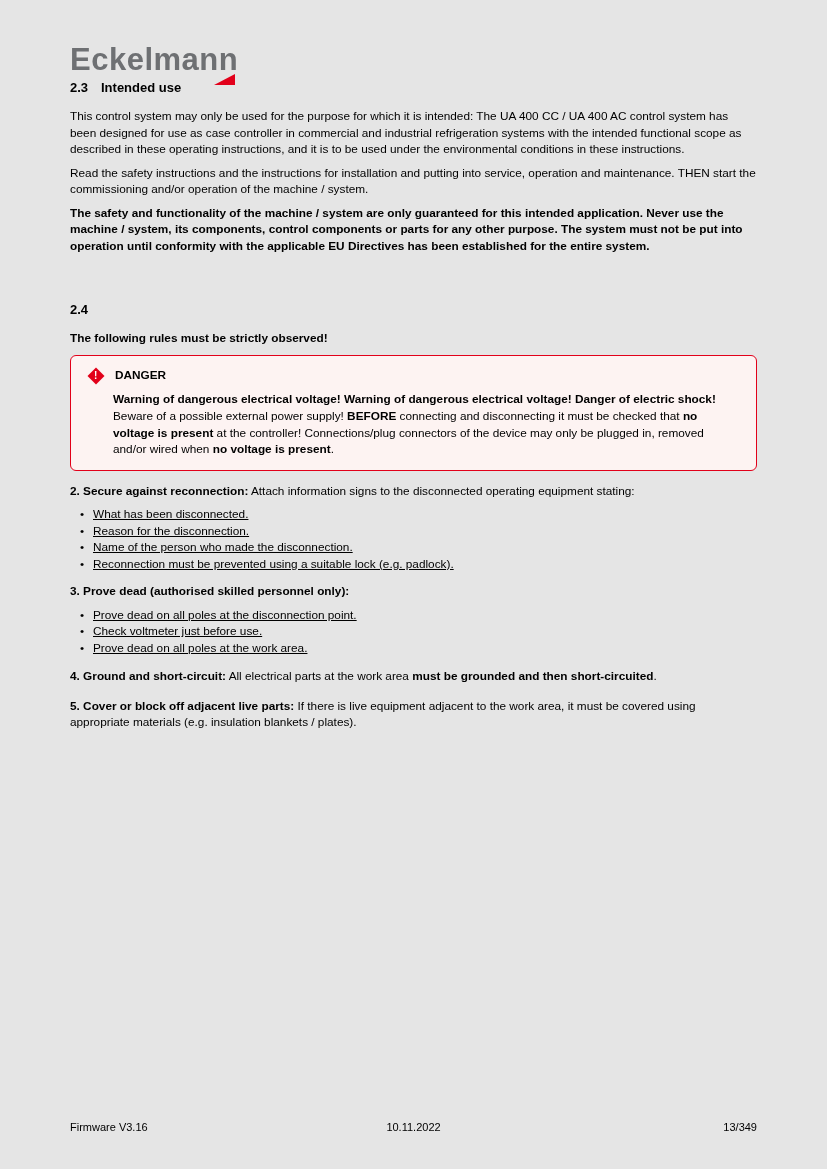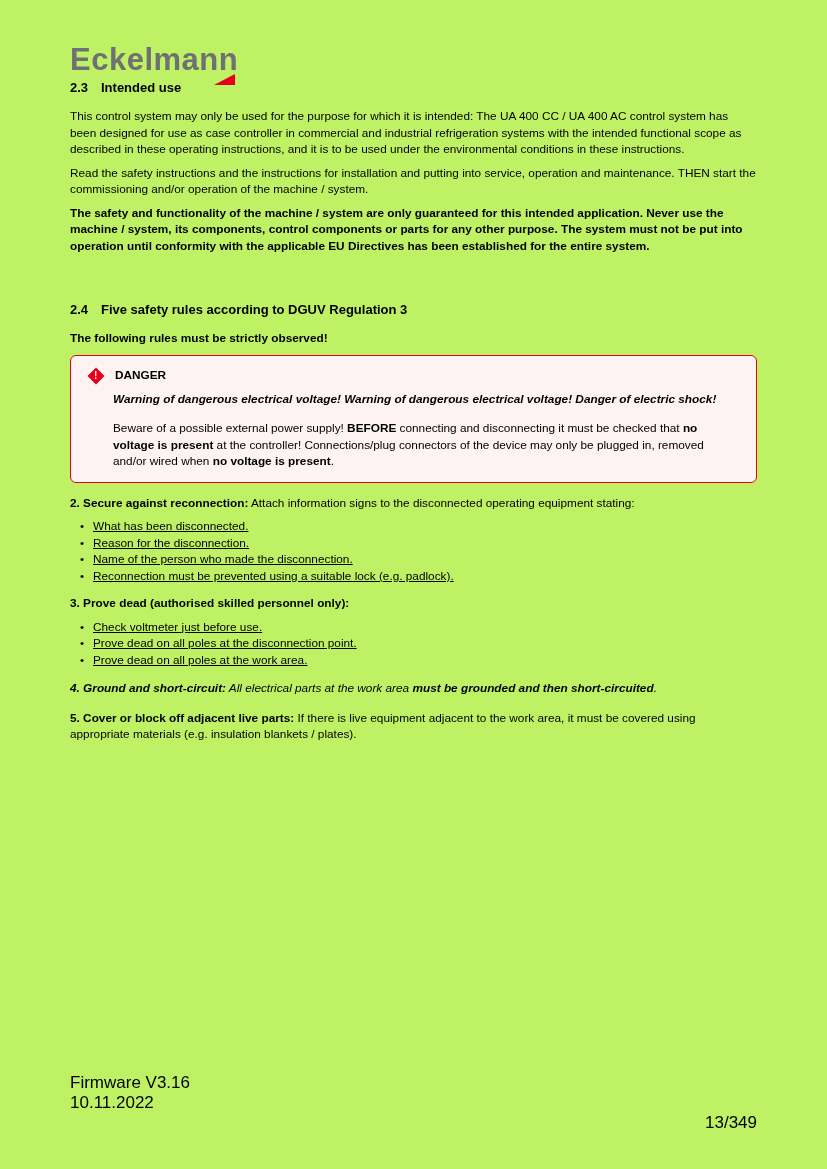--- a/index.html
+++ b/index.html
@@ -1,20 +1,20 @@
 <!DOCTYPE html>
 <html><head>
 <meta charset="utf-8">
 <style>
   * { margin:0; padding:0; box-sizing:border-box; }
   html, body { background:#ffffff; }
   .page {
     position:relative;
     width:827px; height:1169px;
-    background:#bef264;
+    background:#e5e5e5;
     font-family:"Liberation Sans", sans-serif;
     color:#000;
     overflow:hidden;
   }
   
   .logo { position:absolute; top:42px; left:70px; }
   .logo-text {
     font-size:31px; font-weight:bold; color:#6e7073; letter-spacing:0.5px;
     font-family:"Liberation Sans", sans-serif;
   }
@@ -48,37 +48,37 @@
     display:inline-flex; align-items:center; justify-content:center;
     margin:2px 3px 0 3px; flex-shrink:0;
   }
   .diamond .excl {
     transform:rotate(-45deg);
     color:#fff; font-size:10px; font-weight:bold; line-height:1;
   }
   .danger-label { font-size:11.8px; font-weight:bold; margin-left:10px; }
   .danger-body { margin-left:26px; }
   .danger-body p { margin-bottom:0; }
-  .danger-body p.head { margin-bottom:13px;font-style:italic; }
+  .danger-body p.head { margin-bottom:1px; }
   
   ul { list-style:none; margin:0 0 11px 0; padding-left:10px; }
   li {
     font-size:11.8px; line-height:16.5px;
     position:relative; padding-left:13px;text-decoration:underline;
   }
   li::before { content:"\2022"; position:absolute; left:0; top:0; }
-  .rule4 { margin-top:12px;font-style:italic; }
+  .rule4 { margin-top:12px; }
   .rule5 { margin-top:13px; }
   
   .footer {
     position:absolute; left:70px; right:70px; bottom:36px;
-    display:flex; font-size:17px;flex-direction:column;
+    display:flex; font-size:11px;
   }
   .footer .f-left  { flex:1; text-align:left; }
-  .footer .f-center{ flex:1; }
+  .footer .f-center{ flex:1; text-align:center; }
   .footer .f-right { flex:1; text-align:right; }
 </style>
 </head>
 <body>
 
 <div class="page">
 
   <header class="logo">
     <div class="logo-text">Eckelmann</div>
     <div class="logo-triangle"></div>
@@ -90,21 +90,20 @@
       <span class="hnum">2.3</span>
       <span>Intended use</span>
     </h2>
 
     <p>This control system may only be used for the purpose for which it is intended: The UA 400 CC / UA 400 AC control system has been designed for use as case controller in commercial and industrial refrigeration systems with the intended functional scope as described in these operating instructions, and it is to be used under the environmental conditions in these instructions.</p>
     <p>Read the safety instructions and the instructions for installation and putting into service, operation and maintenance. THEN start the commissioning and/or operation of the machine / system.</p>
     <p class="b">The safety and functionality of the machine / system are only guaranteed for this intended application. Never use the machine / system, its components, control components or parts for any other purpose. The system must not be put into operation until conformity with the applicable EU Directives has been established for the entire system.</p>
 
     <h2 class="sec-gap">
       <span class="hnum">2.4</span>
-      <span>Five safety rules according to DGUV Regulation 3</span>
     </h2>
 
     <p class="b intro">The following rules must be strictly observed!</p>
 
 
     <div class="danger-box">
       <div class="danger-head">
         <span class="diamond">
             <span class="excl">!</span>
           </span>
@@ -119,22 +118,22 @@
     <p class="rule"><span class="b">2. Secure against reconnection:</span><span> Attach information signs to the disconnected operating equipment stating:</span></p>
     <ul>
         <li>What has been disconnected.</li>
         <li>Reason for the disconnection.</li>
         <li>Name of the person who made the disconnection.</li>
         <li>Reconnection must be prevented using a suitable lock (e.g. padlock).</li>
       </ul>
 
     <p class="b rule">3. Prove dead (authorised skilled personnel only):</p>
     <ul>
+        <li>Prove dead on all poles at the disconnection point.</li>
         <li>Check voltmeter just before use.</li>
-        <li>Prove dead on all poles at the disconnection point.</li>
         <li>Prove dead on all poles at the work area.</li>
       </ul>
 
     <p class="rule rule4"><span class="b">4. Ground and short-circuit:</span><span> All electrical parts at the work area </span><span class="b">must be grounded and then short-circuited</span><span>.</span></p>
     <p class="rule rule5"><span class="b">5. Cover or block off adjacent live parts:</span><span> If there is live equipment adjacent to the work area, it must be covered using appropriate materials (e.g. insulation blankets / plates).</span></p>
 
   </main>
 
   <footer class="footer">
     <span class="f-left">Firmware V3.16</span>

